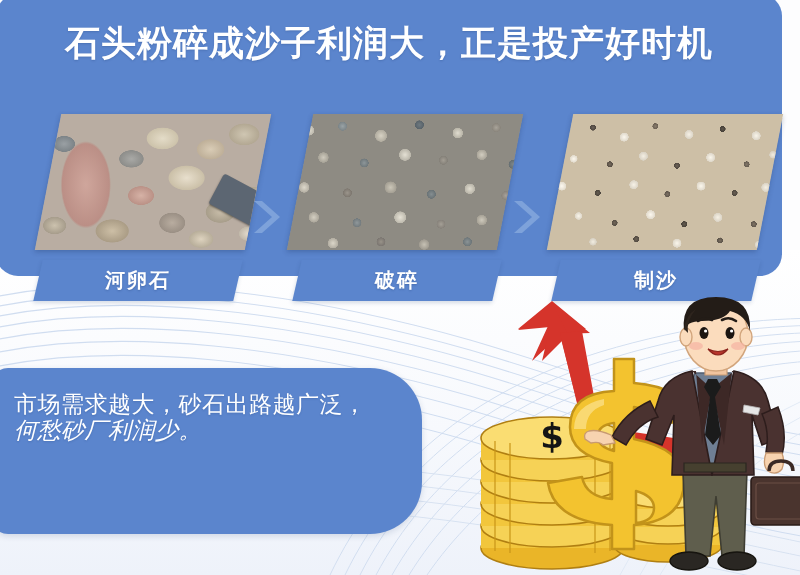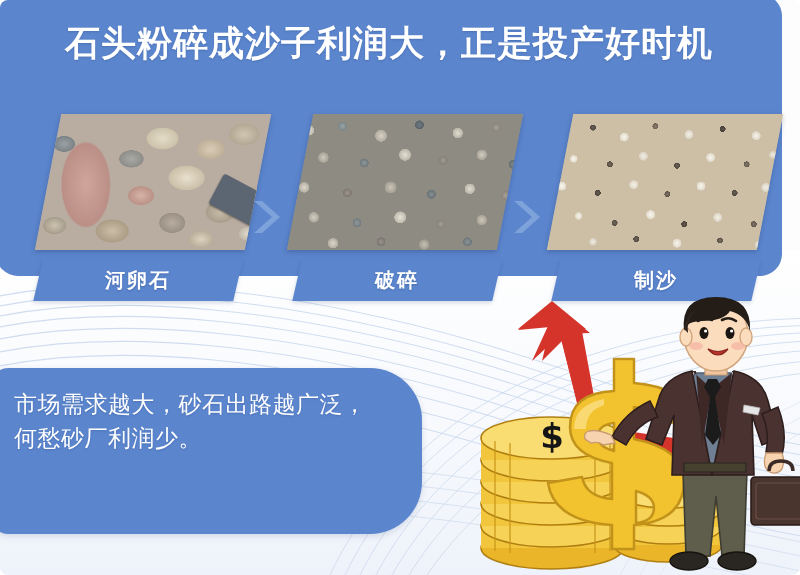--- a/index.html
+++ b/index.html
@@ -1,21 +1,21 @@
 <!DOCTYPE html>
 <html><head>
 <meta charset="utf-8">
 <style>
   html,body{margin:0;padding:0;}
   body{
     width:800px;height:575px;overflow:hidden;
     background:#ffffff;
     font-family:"DejaVu Sans","Liberation Sans",sans-serif;
   }
-  #stage{position:relative;width:800px;height:575px;overflow:hidden;background:#fdfdfe;border-radius:8px;}
+  #stage{position:relative;width:800px;height:575px;overflow:hidden;background:#fdfdfe;}
 
   
   .bg-lines{position:absolute;inset:0;z-index:0;}
   .bg-sheen{
     position:absolute;left:0;top:250px;width:800px;height:325px;
     background:linear-gradient(180deg,#ffffff 0%,#f7f9fd 55%,#eef2fa 100%);
   }
 
   
   .hero{
@@ -152,21 +152,21 @@
   .msg{
     position:absolute;left:-8px;top:368px;width:430px;height:166px;
     background:#5b85cd;border-radius:16px 52px 52px 16px;z-index:6;
     box-shadow:0 2px 6px rgba(30,60,110,.16);
   }
   .msg p{
     margin:0;color:#ffffff;font-size:23px;line-height:36px;letter-spacing:.5px;
     text-shadow:0 1px 2px rgba(25,55,110,.22);white-space:nowrap;
   }
   .msg .l1{position:absolute;left:22px;top:18px;}
-  .msg .l2{position:absolute;left:22px;top:52px;}
+  .msg .l2{position:absolute;left:22px;top:44px;font-style:italic;}
   .msg .l3{position:absolute;left:22px;top:112px;}
 
   
   .illus{position:absolute;left:400px;top:295px;width:400px;height:280px;z-index:5;}
 </style>
 </head>
 <body>
 
 <div id="stage">
 

